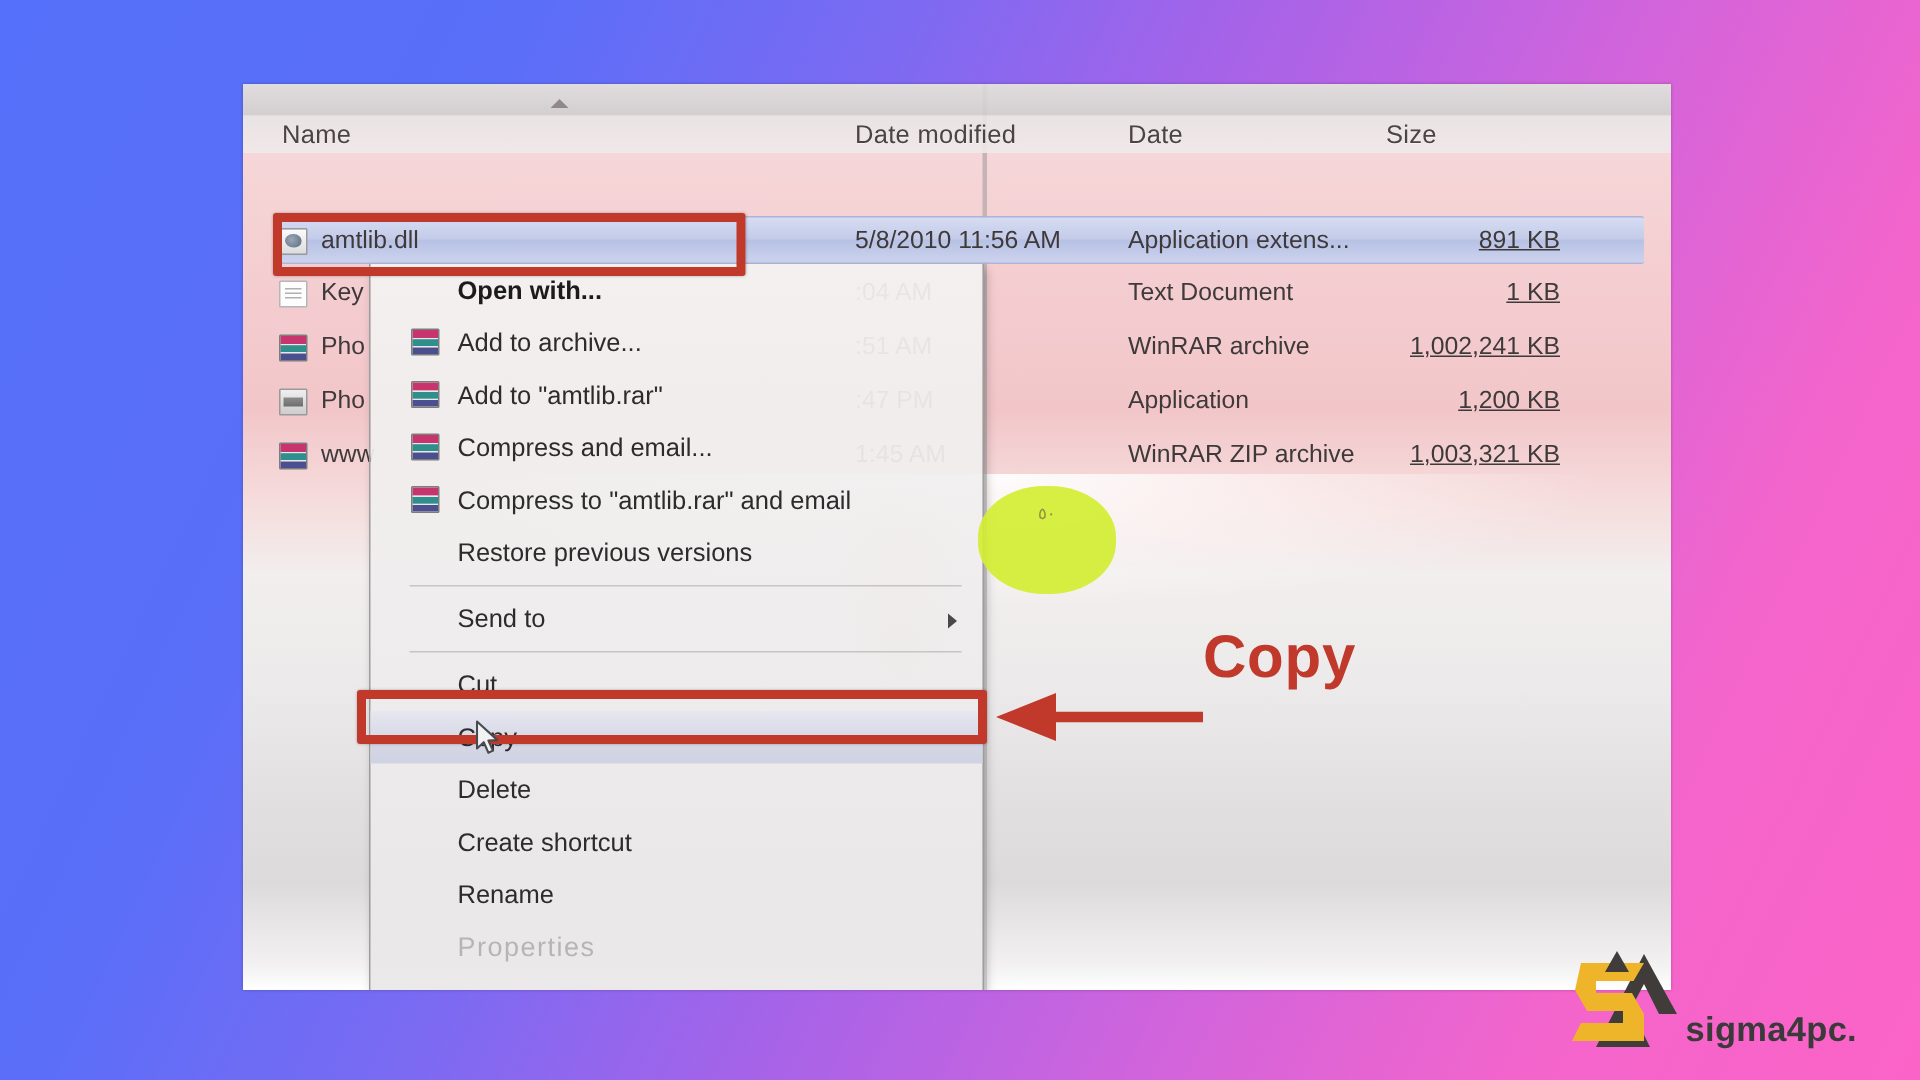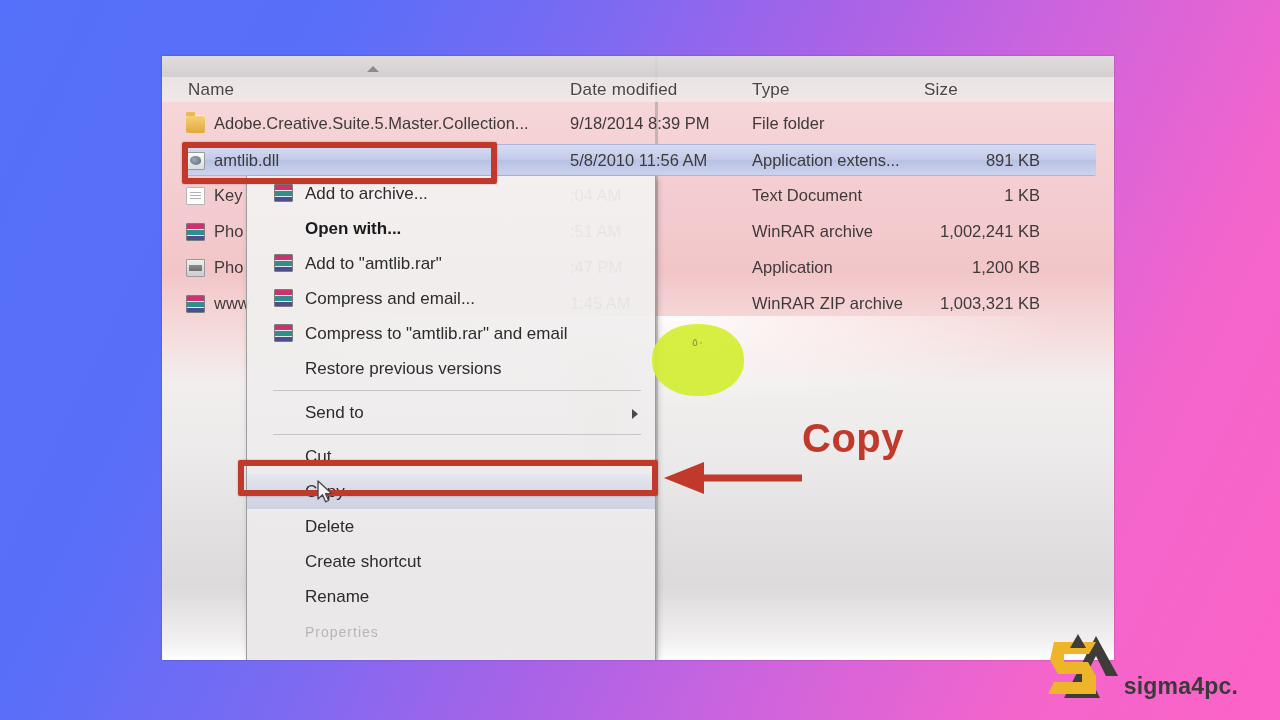--- a/index.html
+++ b/index.html
@@ -91,21 +91,21 @@
   
   .row{
     position:absolute; left:0; right:0; height:32px;
     font-size:16.5px; color:#3f3a3a;
     white-space:nowrap;
   }
   .row .nm{ position:absolute; left:52px; top:6px; }
   .row .ic{ position:absolute; left:24px; top:7px; width:19px; height:18px; }
   .row .dt{ position:absolute; left:408px; top:6px; }
   .row .tp{ position:absolute; left:590px; top:6px; }
-  .row .sz{ position:absolute; left:700px; width:178px; text-align:right; top:6px; }
+  .row .sz{ position:absolute; left:700px; width:178px; text-align:right; top:6px;text-decoration:underline; }
   .row.selected{
     background:linear-gradient(180deg,#d6dcf2 0%,#c3cbe9 48%,#b7c1e4 50%,#ccd3ee 100%);
     border-top:1px solid #a9b5dd; border-bottom:1px solid #a9b5dd;
     left:22px; right:18px; border-radius:2px;
   }
   .row.selected .nm{ left:30px; } .row.selected .ic{ left:2px; }
   .row.selected .dt{ left:386px; } .row.selected .tp{ left:568px; }
   .row.selected .sz{ left:678px; }
 
   
@@ -171,21 +171,21 @@
   .mi .mico{ position:absolute; left:27px; top:8px; width:19px; height:18px; }
   .mi .arrow{
     position:absolute; right:17px; top:14px;
     width:0;height:0;border-top:5px solid transparent;border-bottom:5px solid transparent;
     border-left:6px solid #4a4848;
   }
   .sep{ height:1px; margin:4px 14px 4px 26px; background:#c6c4c4; }
   .mi.highlight{
     background:linear-gradient(180deg,#e6e7ef 0%,#d7d9e6 50%,#cfd2e2 100%);
   }
-  .mi.faded{ color:#8e8b8b; opacity:.55; font-size:14px; letter-spacing:1px; }
+  .mi.faded{ color:#8e8b8b; opacity:.55; font-size:18px; letter-spacing:1px; }
 
   
   #cursor{
     position:absolute; left:155px; top:424px;
     width:17px; height:24px;
     z-index:40;
   }
 
   
   .redbox{
@@ -256,30 +256,23 @@
 
     <div class="wall">
       <div class="wall-eagle"></div>
     </div>
     <div class="wall-vline"></div>
 
     <div class="hdr-strip"></div>
     <div class="sort-caret"></div>
     <div class="col-head c-name">Name</div>
     <div class="col-head c-date">Date modified</div>
-    <div class="col-head c-type">Type</div>
+    <div class="col-head c-type">Date</div>
     <div class="col-head c-size">Size</div>
 
-    <div class="row" style="top:52px">
-      <span class="ic ico-folder"></span>
-      <span class="nm">Adobe.Creative.Suite.5.Master.Collection...</span>
-      <span class="dt">9/18/2014 8:39 PM</span>
-      <span class="tp">File folder</span>
-      <span class="sz"></span>
-    </div>
 
     <div class="row selected" style="top:88px">
       <span class="ic ico-dll"></span>
       <span class="nm">amtlib.dll</span>
       <span class="dt">5/8/2010 11:56 AM</span>
       <span class="tp">Application extens...</span>
       <span class="sz">891 KB</span>
     </div>
 
     <div class="row" style="top:124px">
@@ -313,27 +306,27 @@
       <span class="tp">WinRAR ZIP archive</span>
       <span class="sz">1,003,321 KB</span>
     </div>
 
     <div id="blob">
       <span>٥٠</span>
     </div>
 
     <div id="ctxmenu">
 
+      <div class="mi bold">
+        <span>Open with...</span>
+      </div>
+
       <div class="mi">
         <span class="mico ico-rar"></span>
         <span>Add to archive...</span>
-      </div>
-
-      <div class="mi bold">
-        <span>Open with...</span>
       </div>
 
       <div class="mi">
         <span class="mico ico-rar"></span>
         <span>Add to "amtlib.rar"</span>
       </div>
 
       <div class="mi">
         <span class="mico ico-rar"></span>
         <span>Compress and email...</span>

